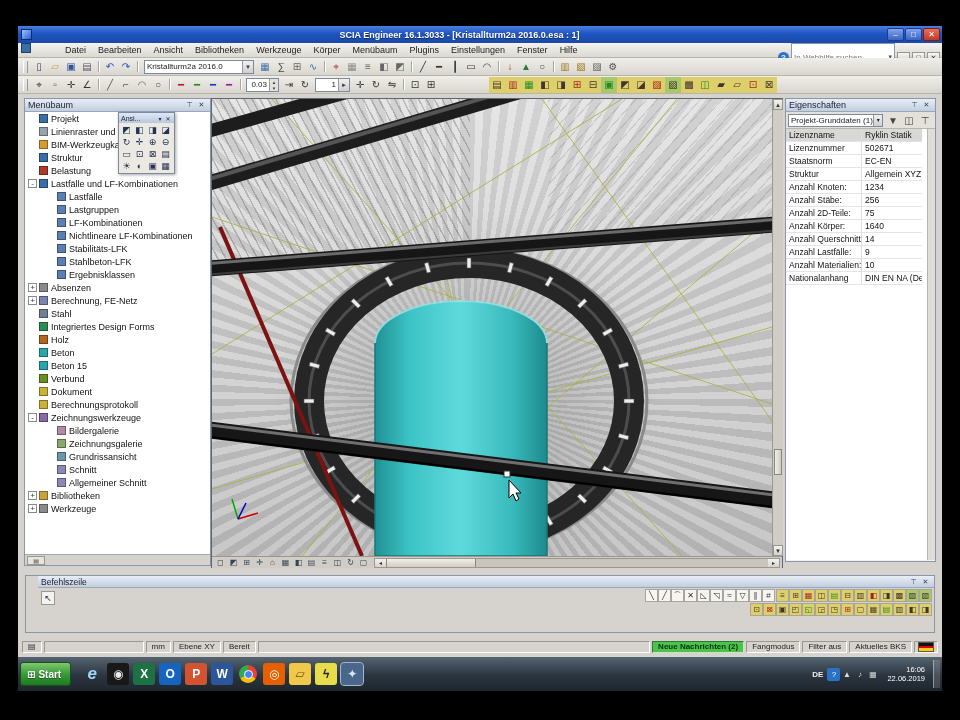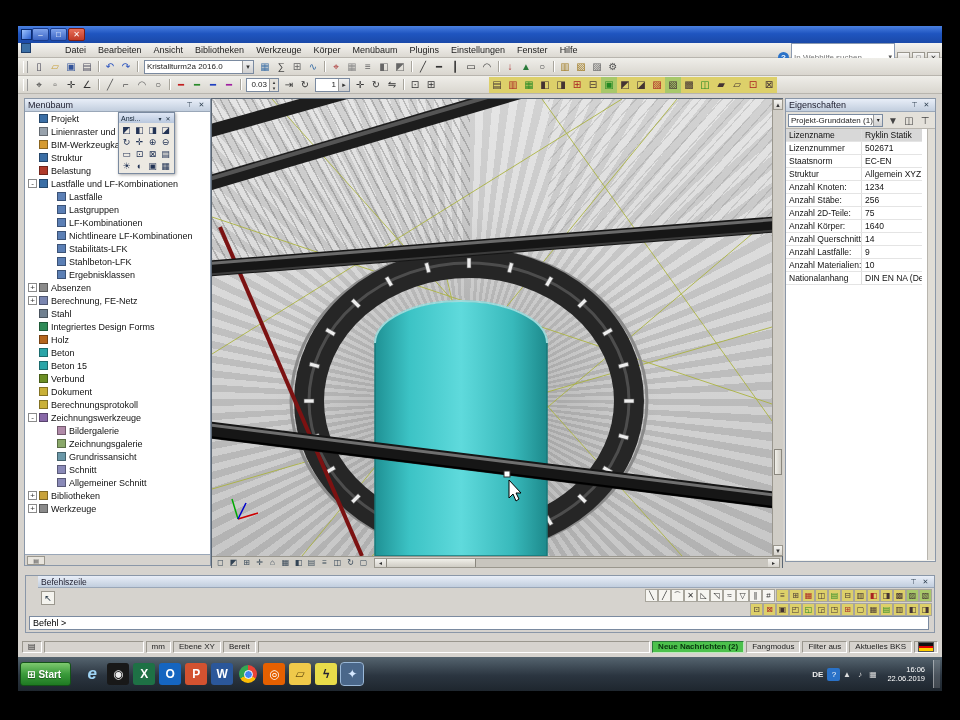--- a/index.html
+++ b/index.html
@@ -139,20 +139,21 @@
 .clock{display:flex;flex-direction:column;align-items:flex-end;font-size:7.5px;line-height:9px;color:#fff;padding:0 4px;}
 .showdesk{width:7px;height:28px;background:rgba(255,255,255,.15);border-left:1px solid rgba(255,255,255,.4);}
 </style>
 </head>
 <body>
 
 <div class="screen">
 
   <div class="titlebar">
     <span class="app-ico"></span>
+    <span class="title-text">SCIA Engineer 16.1.3033 - [Kristallturm2a 2016.0.esa : 1]</span>
     <span class="win-controls">
       <span class="wbtn">–</span>
       <span class="wbtn">□</span>
       <span class="wbtn close">✕</span>
     </span>
   </div>
 
   <div class="menubar">
     <span class="mdi-ico"></span>
     <span class="icons">
@@ -1021,21 +1022,20 @@
               <span class="tbtn" style="background: rgb(221, 208, 106);">
                 <span style="color: rgb(68, 51, 51);">◧</span>
               </span>
               <span class="tbtn" style="background: rgb(221, 208, 106);">
                 <span style="color: rgb(68, 51, 51);">◨</span>
               </span>
             </span>
         </div>
       </div>
     </div>
-    <input class="cmd-input" value="Befehl &gt;" style="">
   </div>
 
   <div class="statusbar">
     <span class="seg">▤</span>
     <span class="seg g1"></span>
     <span class="seg">mm</span>
     <span class="seg">Ebene XY</span>
     <span class="seg">Bereit</span>
     <span class="seg g2"></span>
     <span class="seg green">Neue Nachrichten (2)</span>

